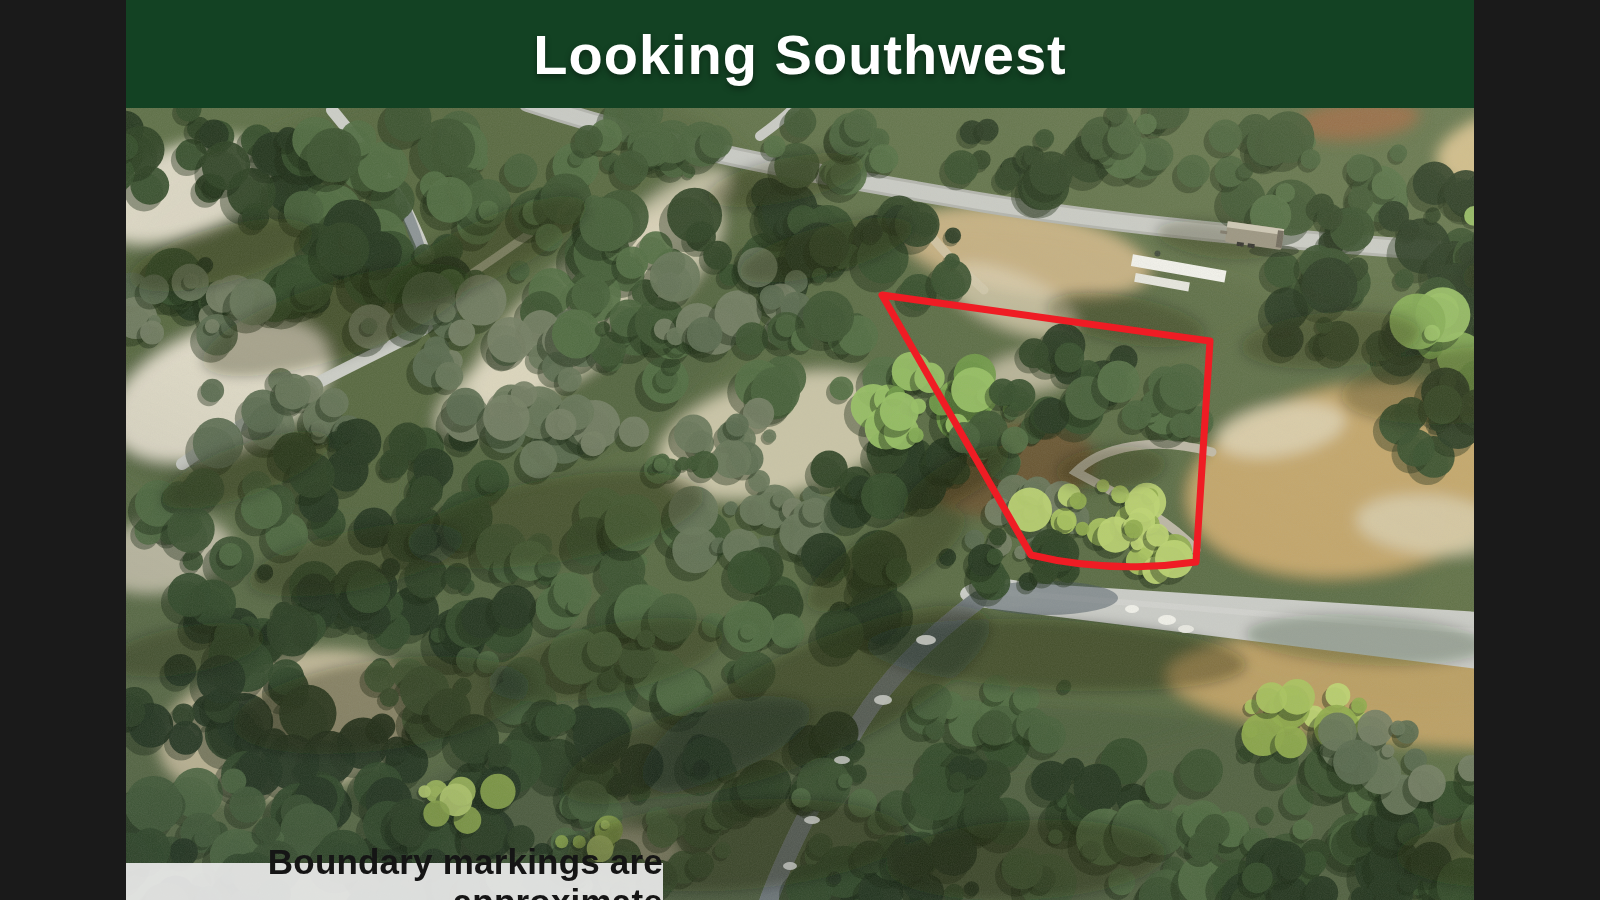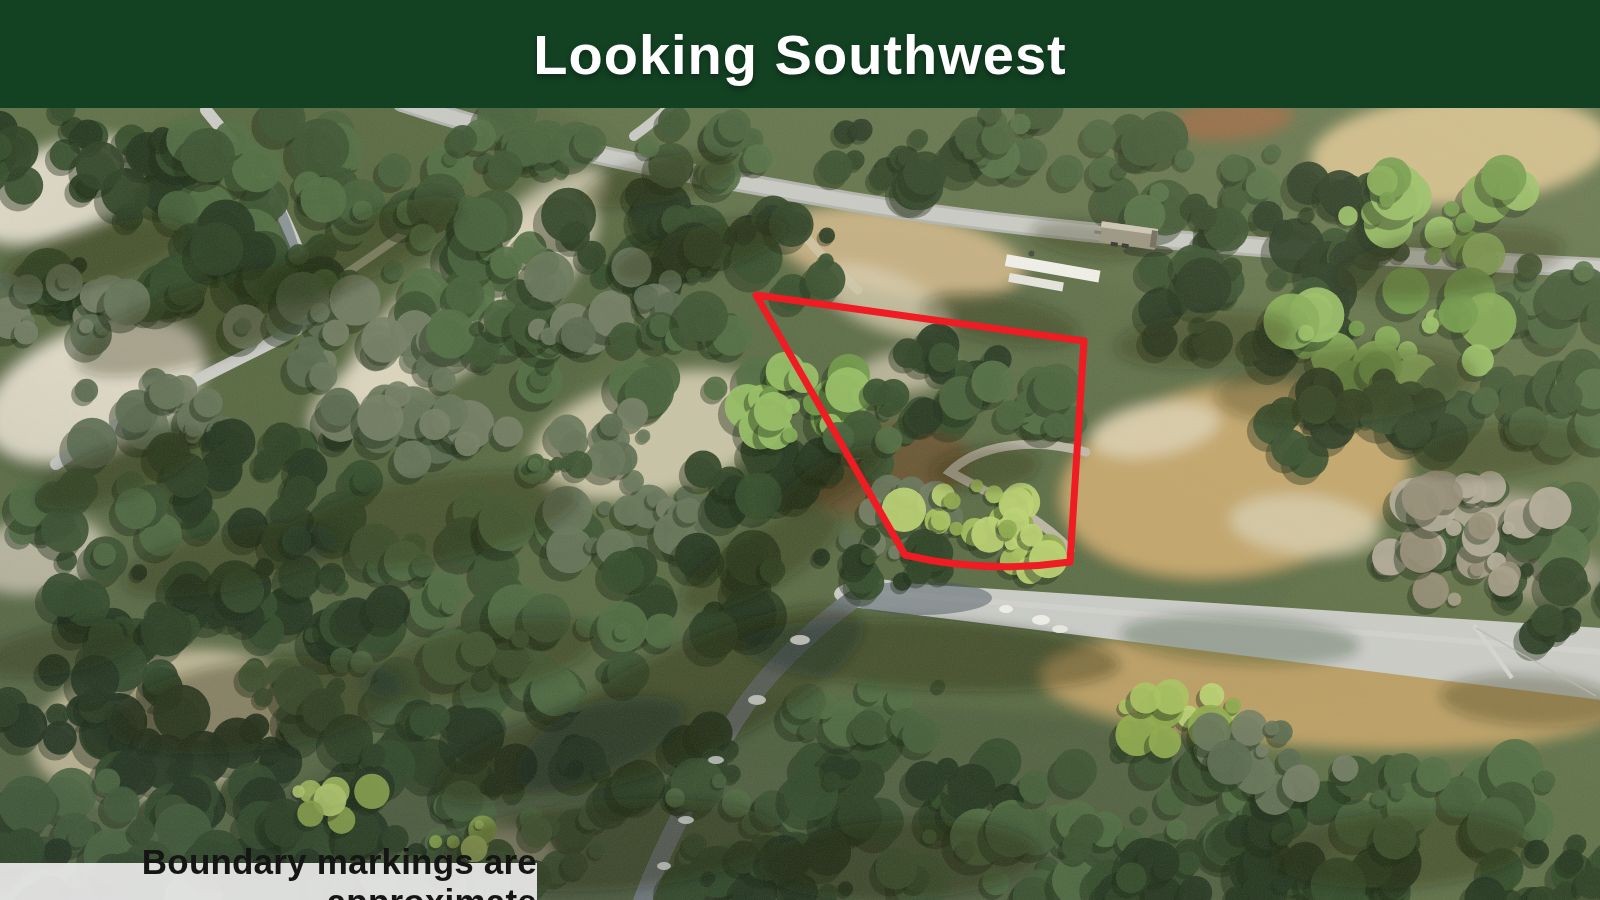--- a/index.html
+++ b/index.html
@@ -1,17 +1,17 @@
 <!DOCTYPE html>
 <html><head>
 <meta charset="utf-8">
 <style>
   html,body{margin:0;padding:0;background:#1a1a1a;}
   .stage{
-    position:relative;width:1600px;height:900px;margin:0 auto;overflow:hidden;
+    position:relative;width:1348px;height:900px;margin:0 auto;overflow:hidden;
     font-family:"Liberation Sans","DejaVu Sans",sans-serif;background:#1d4ed8;
   }
   .stage svg{position:absolute;left:0;top:0;display:block;}
   .banner{
     position:absolute;left:0;top:0;width:100%;height:108px;
     display:flex;align-items:center;justify-content:center;z-index:5;
   }
   .banner h1{
     margin:0;font-size:56px;font-weight:800;letter-spacing:1px;
     text-shadow:0 3px 6px rgba(0,0,0,.38);

